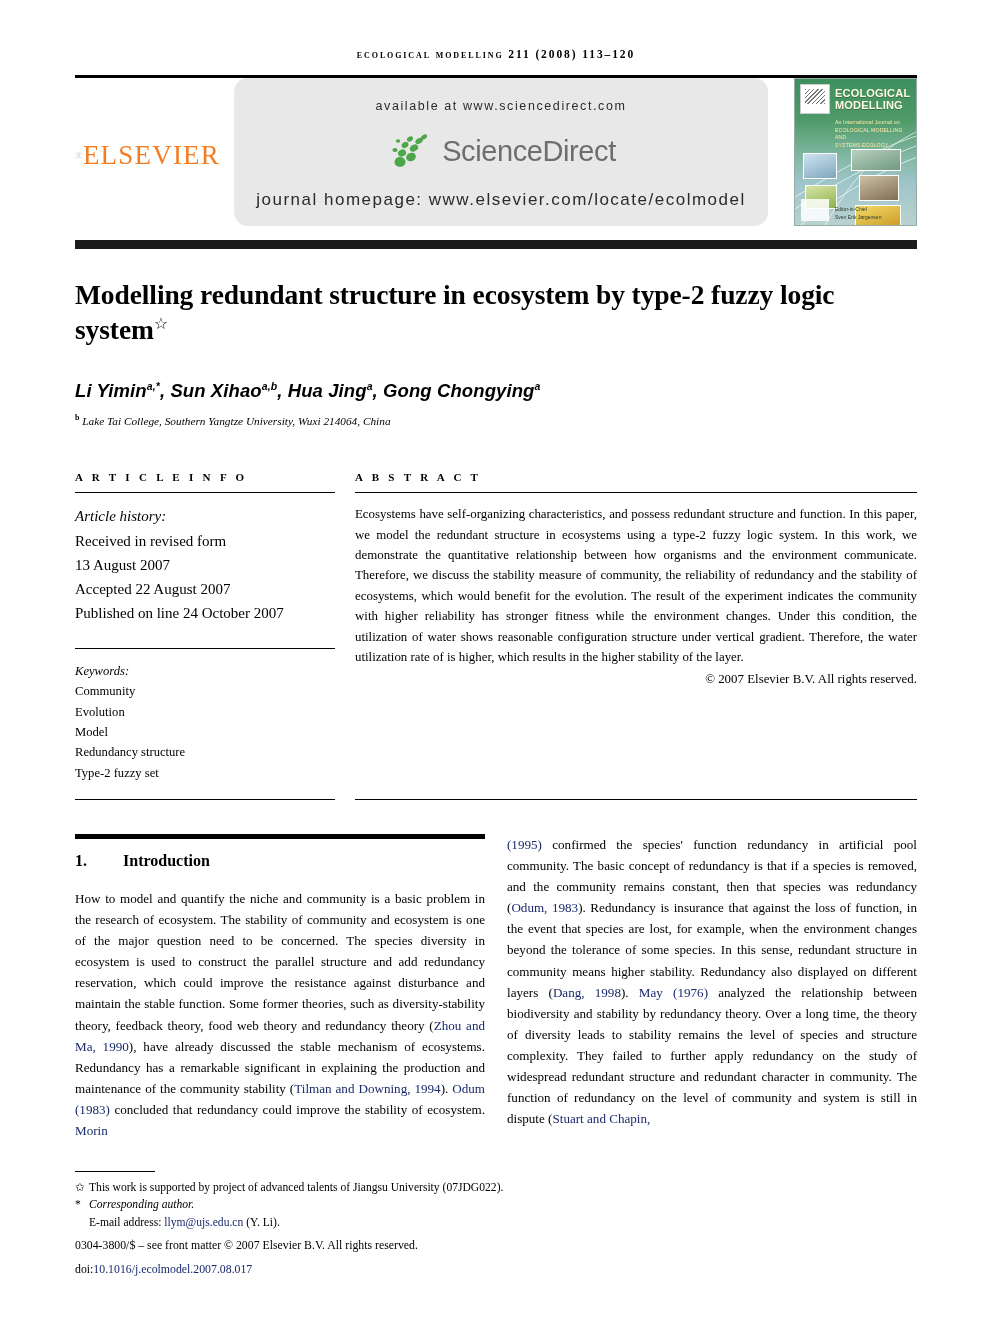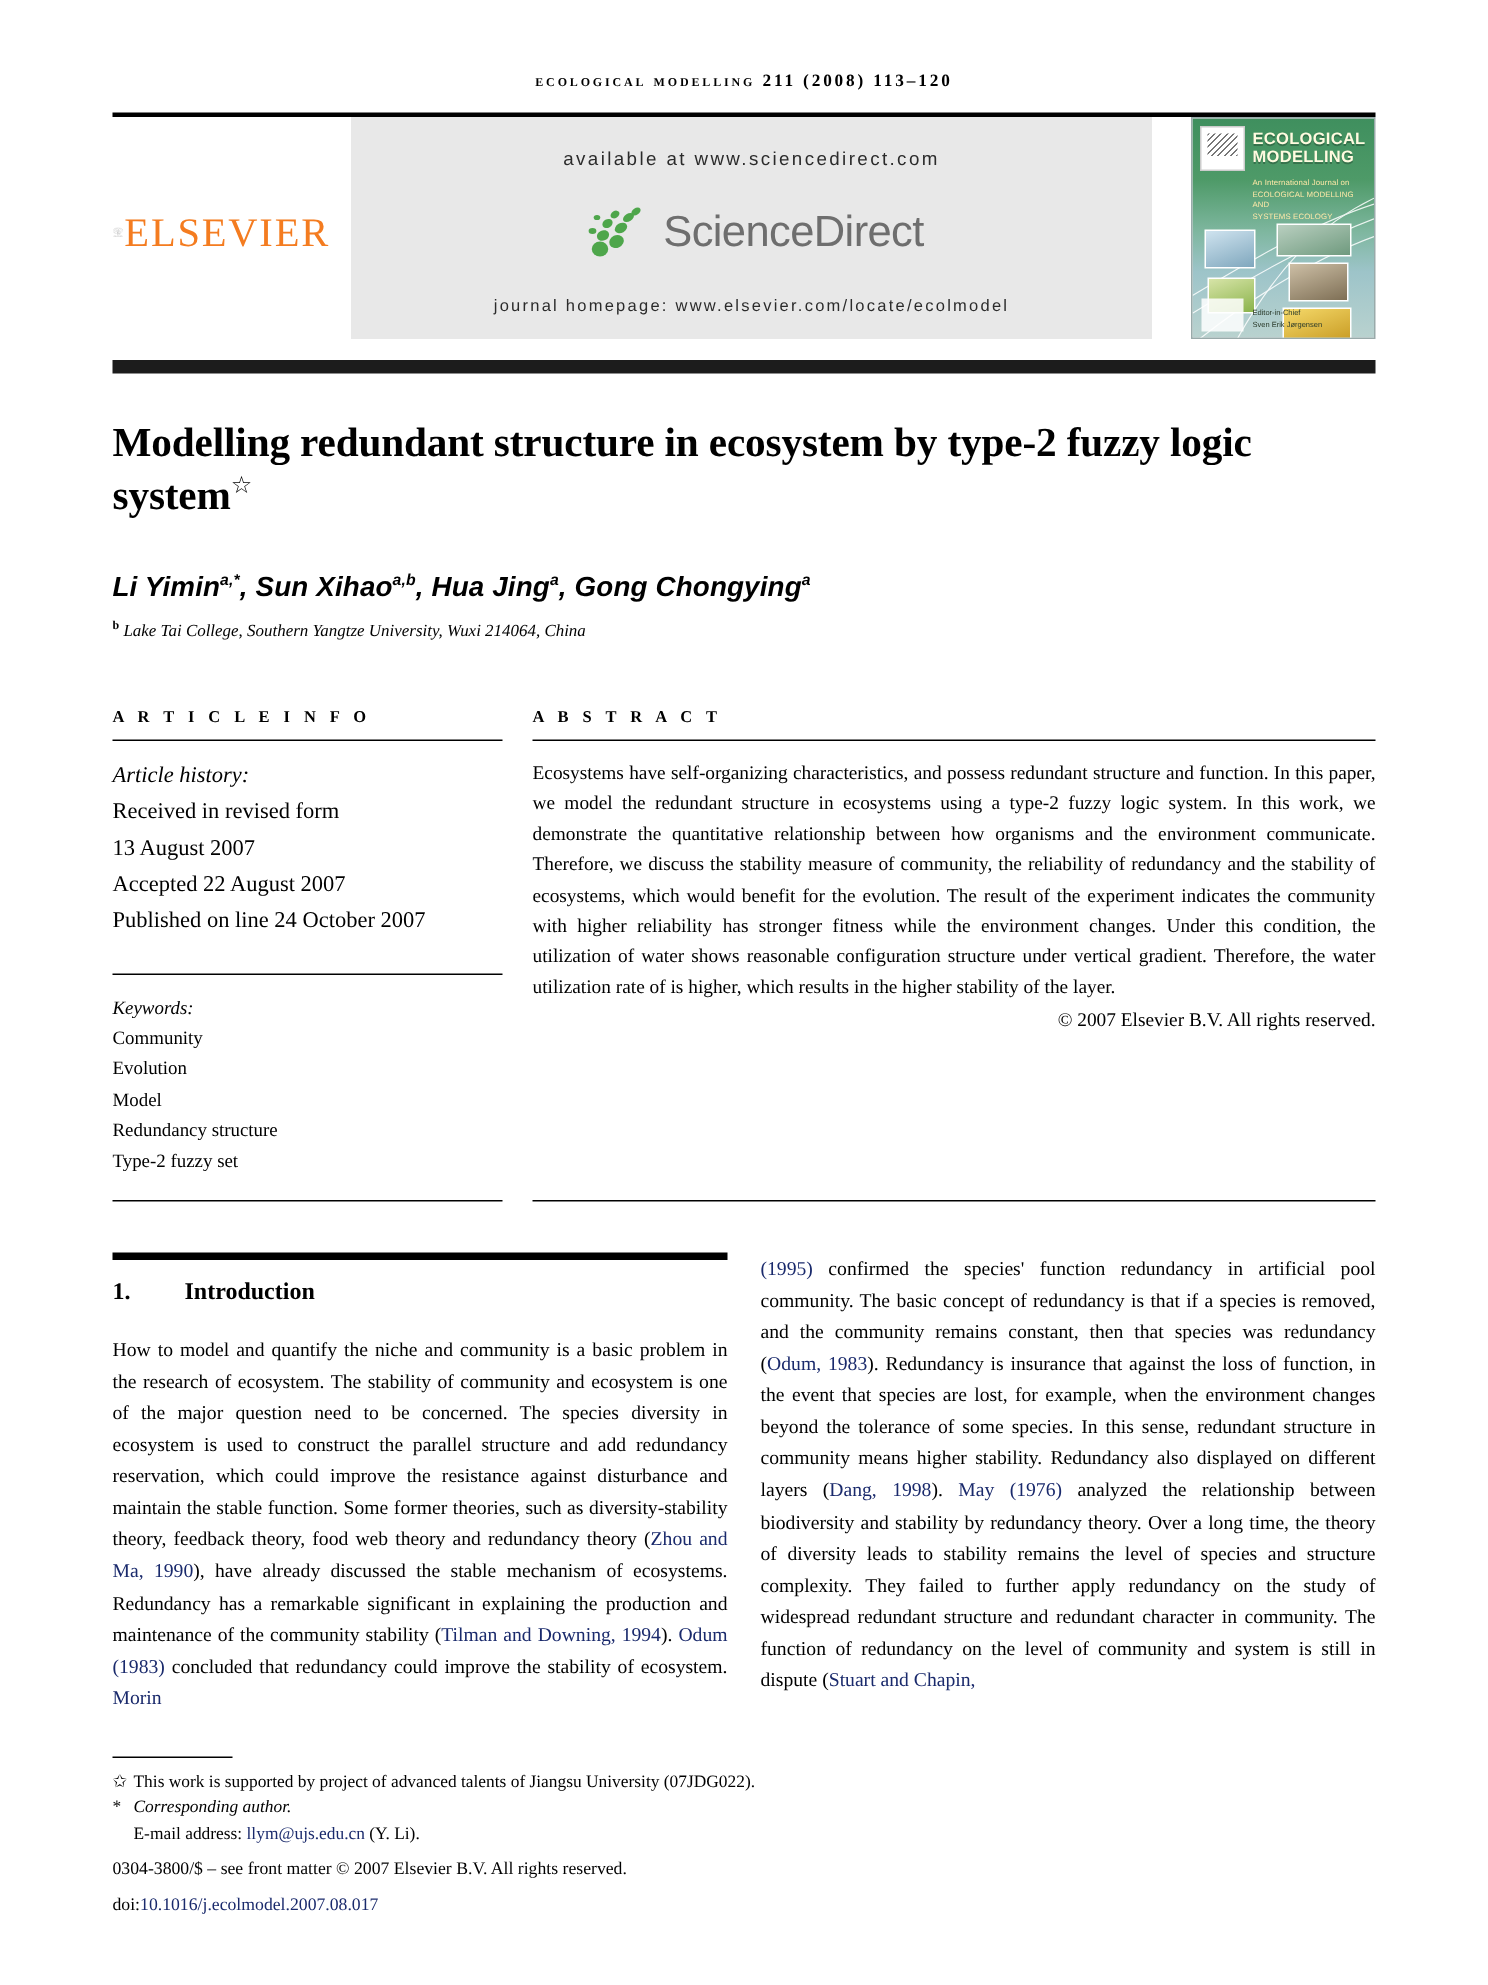--- a/index.html
+++ b/index.html
@@ -60,38 +60,39 @@
 
   .sd-band {
     flex: 1 1 auto;
     background: #e8e8e8;
     margin: 0 26px 0 14px;
     display: flex;
     flex-direction: column;
     align-items: center;
     justify-content: space-between;
     padding: 21px 0 16px 0;
+    border-radius: 14px;
   }
   .sd-avail {
     font-family: "Liberation Sans", sans-serif;
     font-size: 12.5px;
     letter-spacing: 1.6px;
     color: #2b2b2b;
   }
   .sd-logo-row { display: flex; align-items: center; gap: 2px; }
   .sd-word {
     font-family: "Liberation Sans", sans-serif;
     font-size: 29px;
     color: #6e6e6e;
     letter-spacing: -0.4px;
     line-height: 1;
   }
   .sd-home {
     font-family: "Liberation Sans", sans-serif;
-    font-size: 11px;
+    font-size: 17px;
     letter-spacing: 1.5px;
     color: #2b2b2b;
   }
 
   .cover {
     width: 123px;
     flex: 0 0 123px;
     border: 1px solid #9aa; 
     position: relative;
     overflow: hidden;

